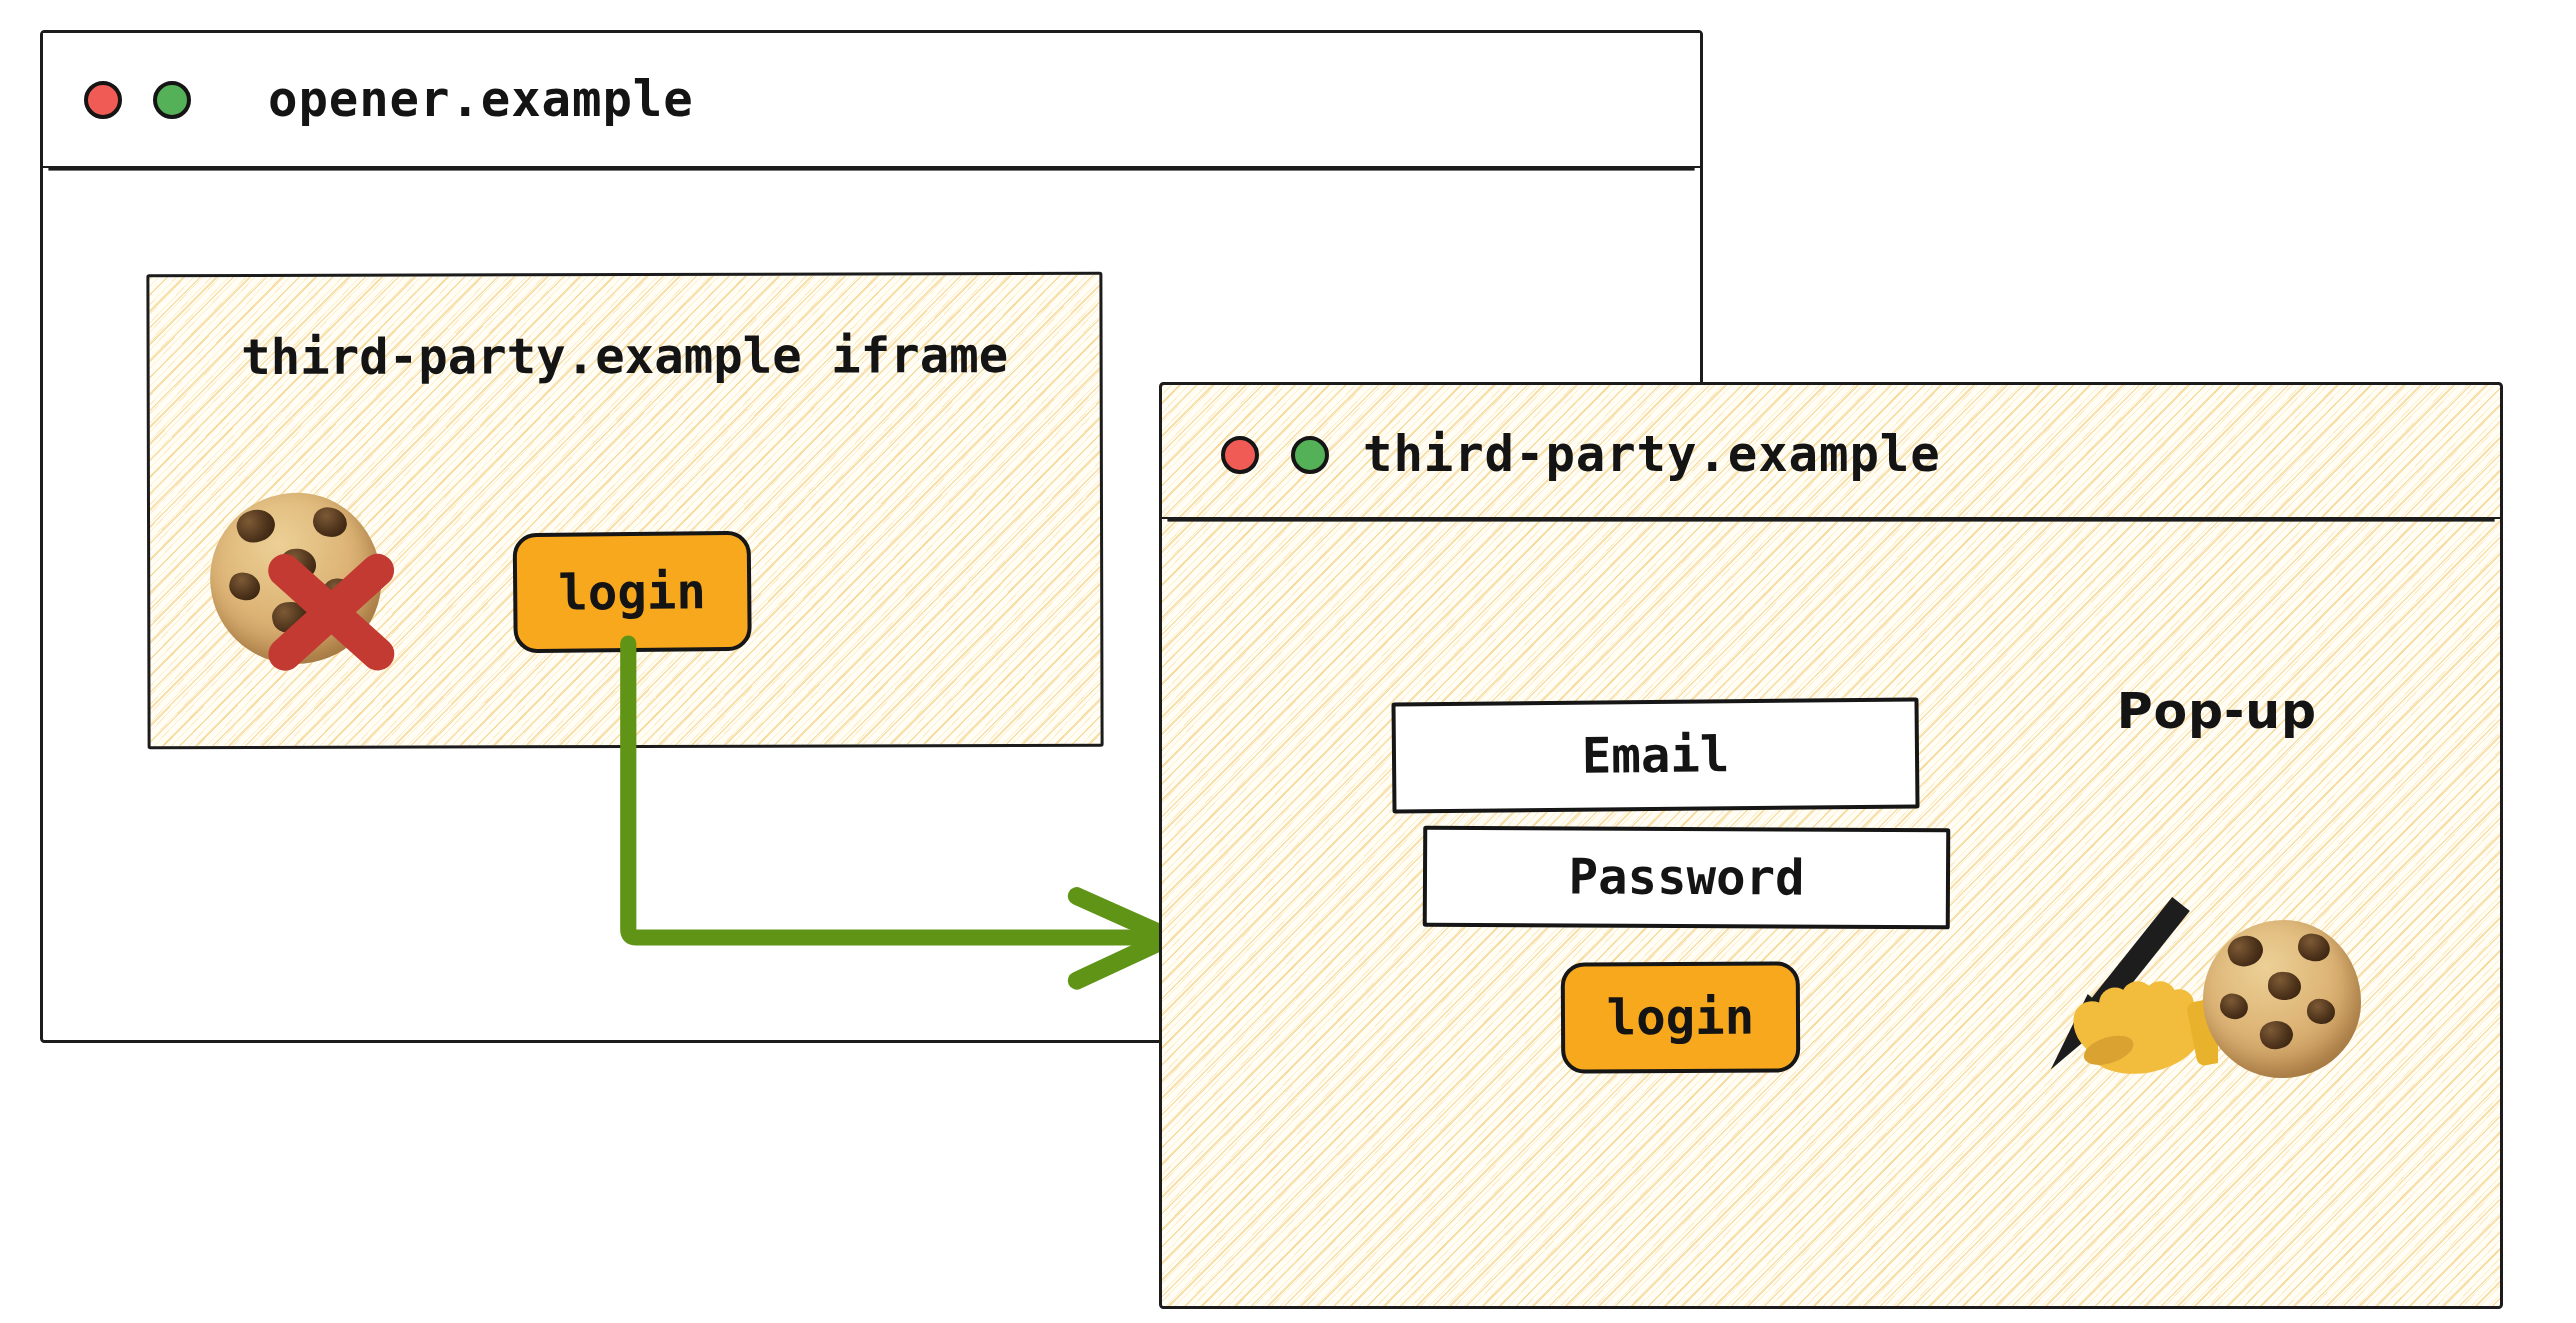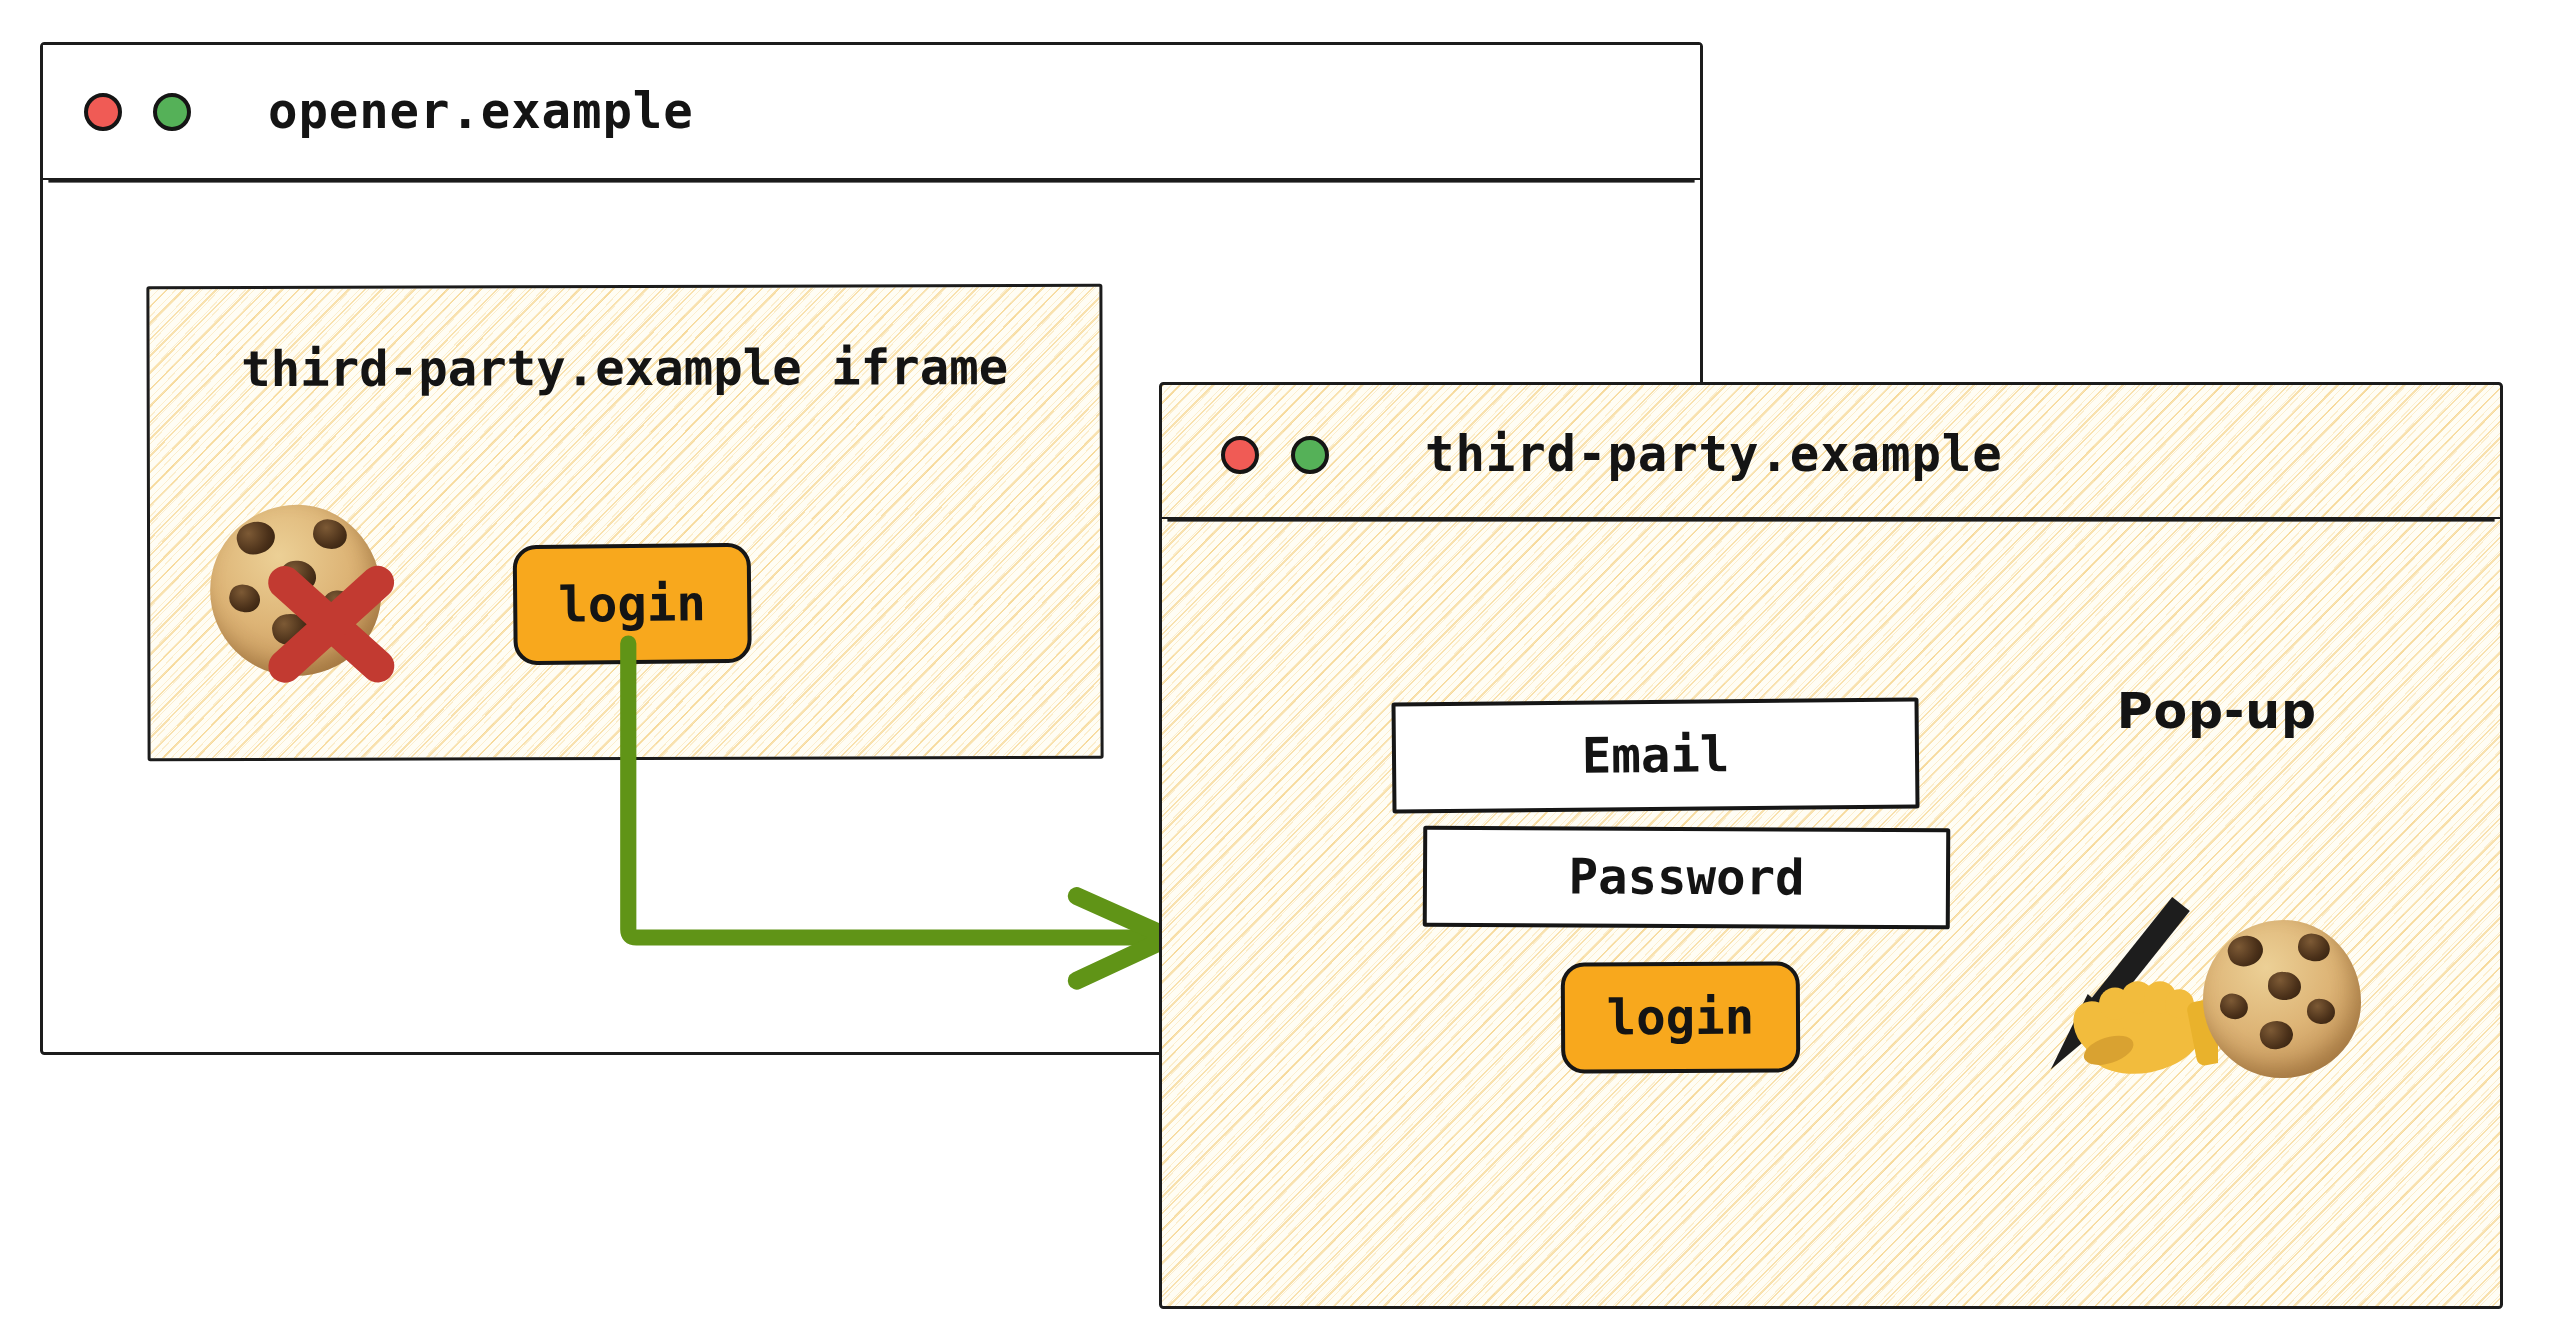--- a/index.html
+++ b/index.html
@@ -40,21 +40,21 @@
   }
   .hatch {
     background-color: #fffdf4;
     background-image:
       repeating-linear-gradient(135deg, rgba(242,198,106,0.50) 0px, rgba(242,198,106,0.50) 1.8px, transparent 1.8px, transparent 11.7px),
       repeating-linear-gradient(134deg, rgba(242,198,106,0.28) 0px, rgba(242,198,106,0.28) 0.9px, transparent 0.9px, transparent 6.3px);
   }
   .win-title { font-size: 49px; letter-spacing: 0.9px; white-space: nowrap; }
 
   
-  .opener { left: 40px; top: 42px; width: 1663px; height: 1013px; background: #ffffff; }
+  .opener { left: 40px; top: 30px; width: 1663px; height: 1013px; background: #ffffff; }
   .opener .titlebar { height: 135px; padding-left: 41px; background: #ffffff; }
   .opener .light + .light { margin-left: 31px; }
   .opener .win-title { margin-left: 77px; }
 
   
   .iframe-box {
     position: absolute;
     left: 104px; top: 240px; width: 956px; height: 475px;
     border: 3.6px solid #1c1c1c;
     border-radius: 2.7px;
@@ -114,21 +114,21 @@
   }
   .btn--iframe { left: 363px; top: 256px; width: 238px; height: 120px; transform: rotate(-0.4deg); }
 
   
   .arrow-svg { position: absolute; left: 0; top: 0; width: 2576px; height: 1324px; pointer-events: none; }
 
   
   .popup { left: 1159px; top: 382px; width: 1344px; height: 927px; }
   .popup .titlebar { height: 134px; padding-left: 59px; padding-top: 7.2px; }
   .popup .light + .light { margin-left: 32px; }
-  .popup .win-title { margin-left: 96px; }
+  .popup .win-title { margin-left: 34px; }
 
   .popup-label {
     position: absolute;
     left: 939px; top: 298px; width: 216px;
     text-align: right;
     font-size: 49px; font-weight: 700;
     color: #141414;
     letter-spacing: 0.9px;
   }
   .field {

